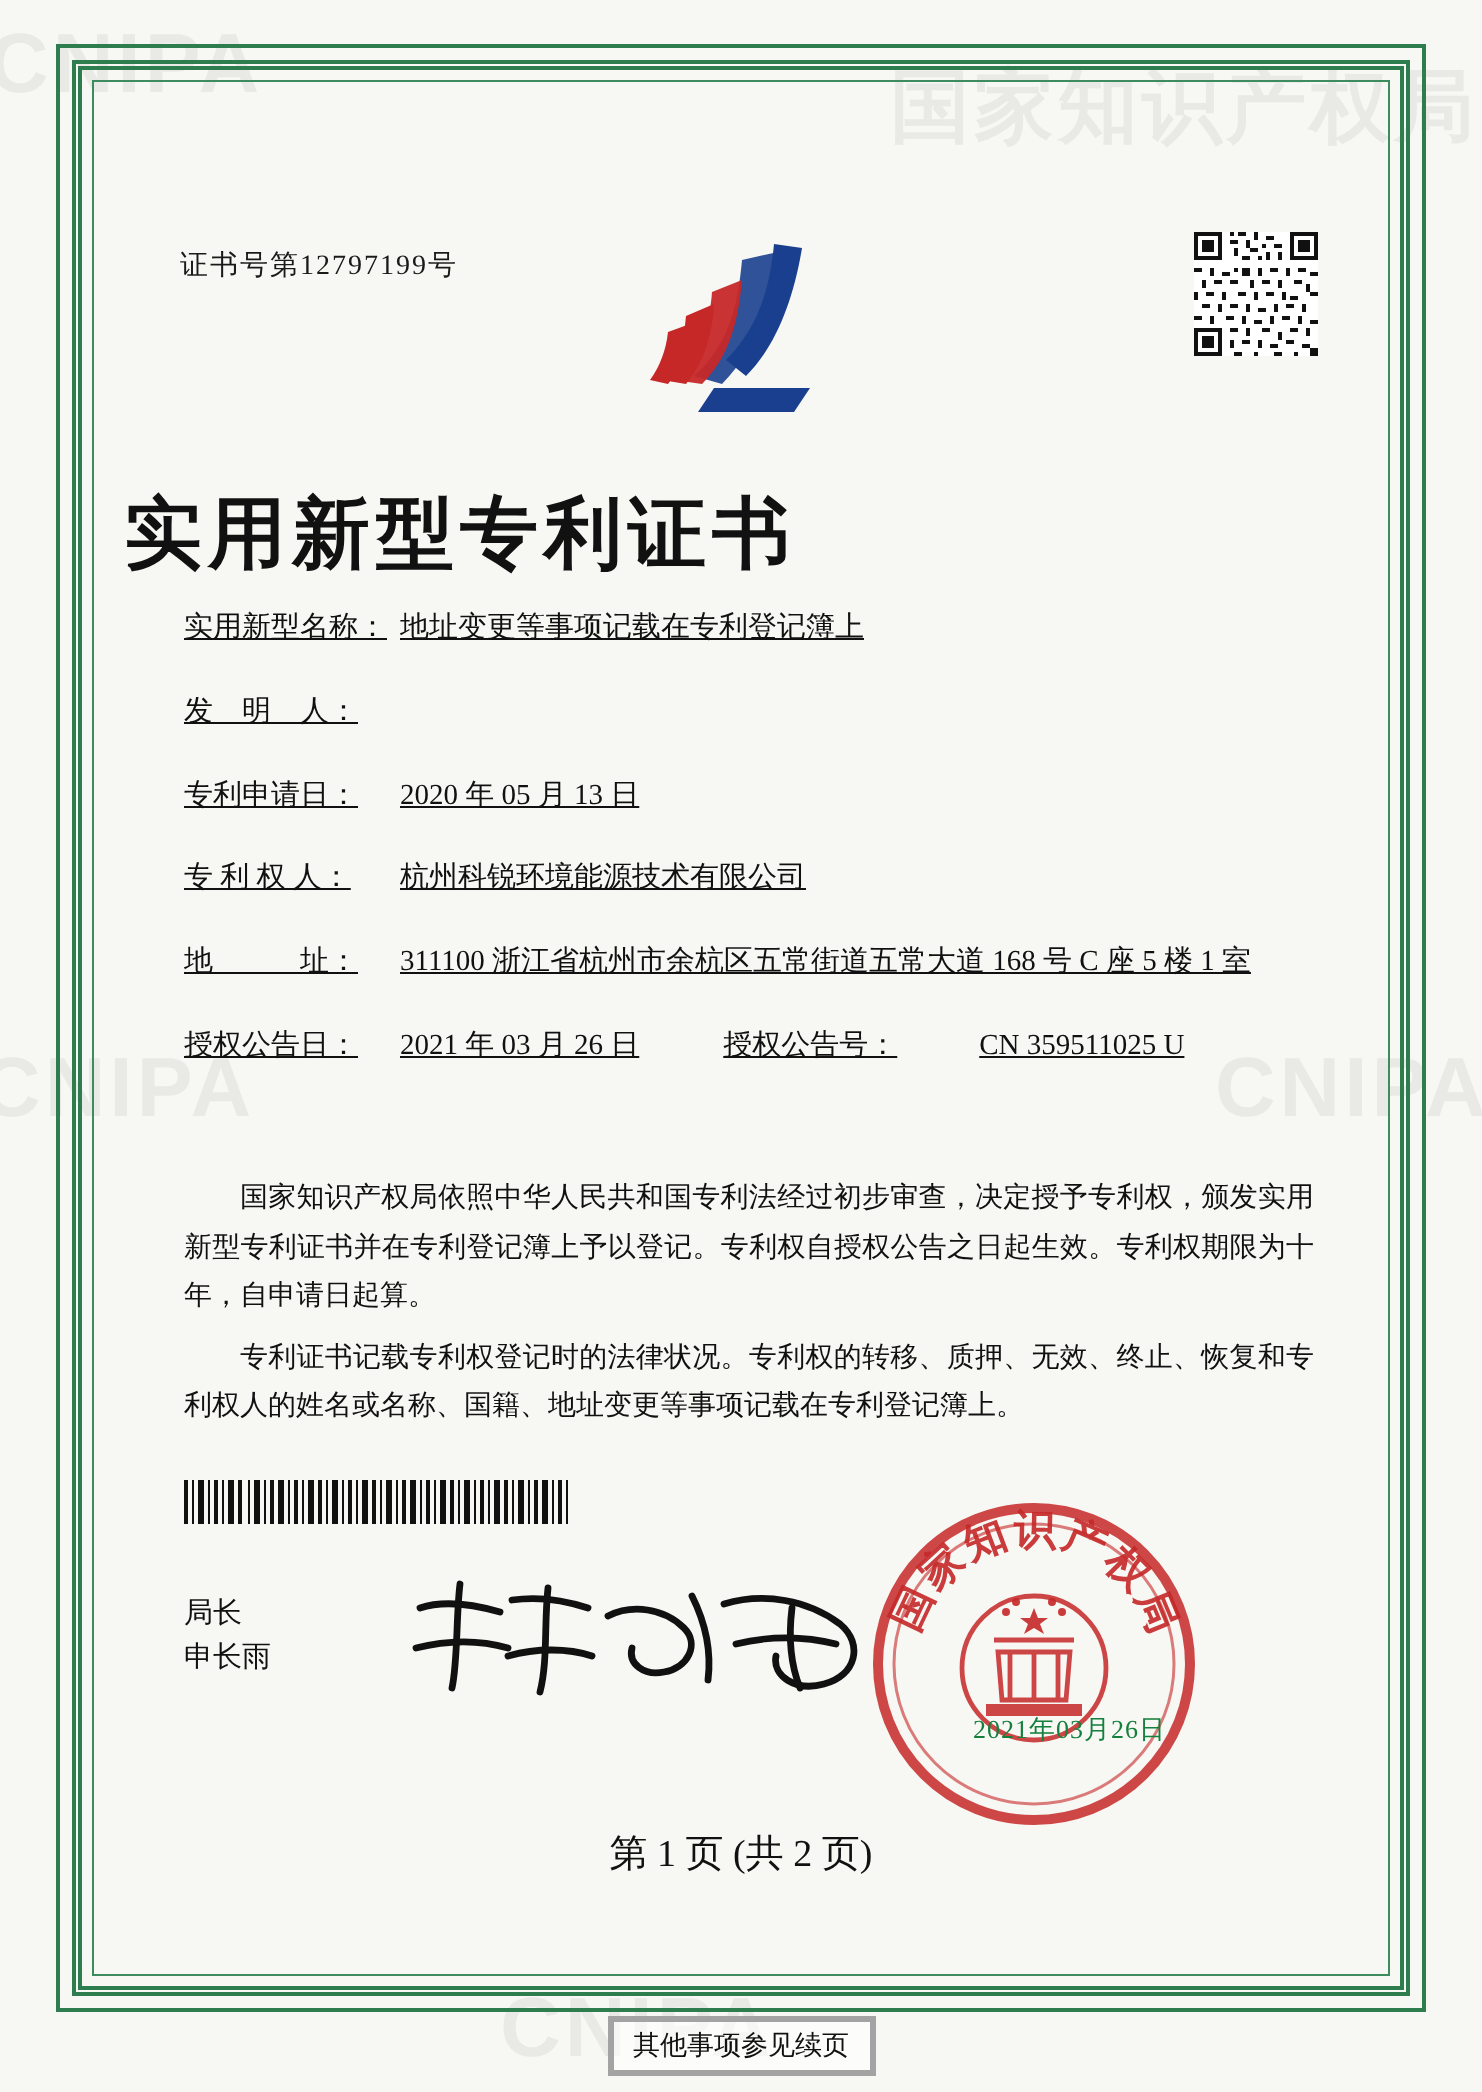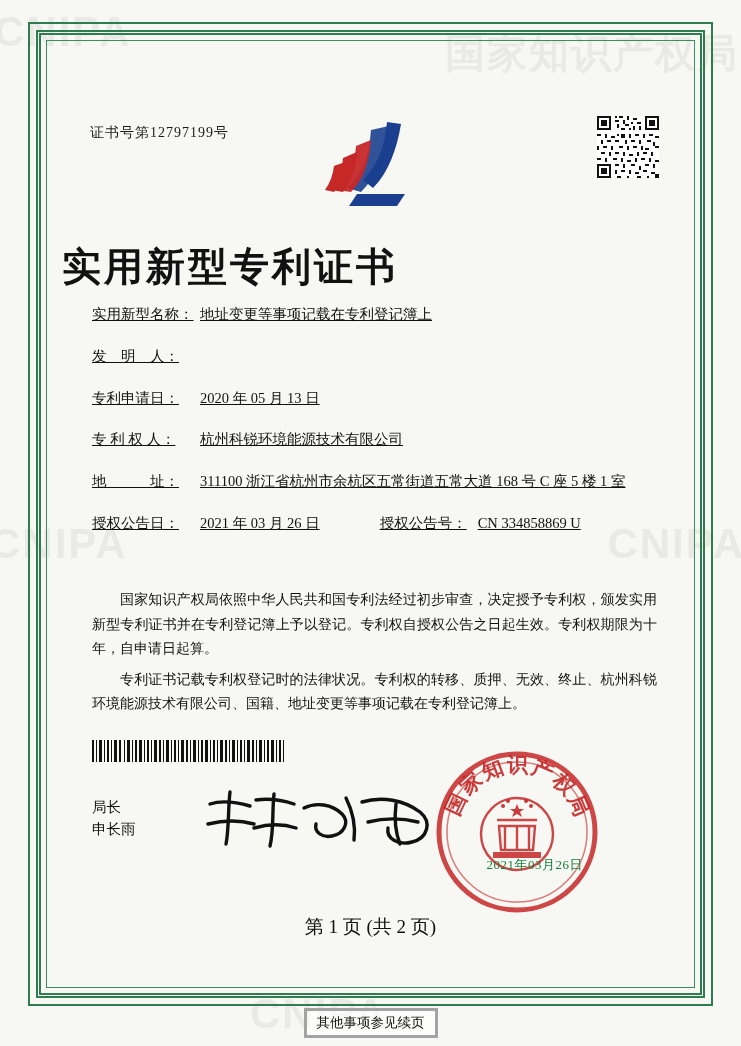--- a/index.html
+++ b/index.html
@@ -99,21 +99,21 @@
   }
   .row{display:flex;margin-bottom:20px;align-items:flex-start;text-decoration:underline;}
   .lbl{
     flex:0 0 auto;
     width:108px;
     letter-spacing:0px;
     white-space:nowrap;
   }
   .val{flex:1 1 auto;}
   .row.two .half{display:flex;flex:0 0 auto;}
-  .row.two .half2{margin-left:60px;display:flex;}
+  .row.two .half2{margin-left:42px;display:flex;gap:30px;}
   .row.two .lbl2{width:98px;white-space:nowrap;}
 
   .para{
     position:absolute;left:30px;right:22px;top:532px;
     font-size:14px;line-height:1.75;color:#111;text-align:justify;
   }
   .para p{margin:0 0 6px 0;text-indent:2em;}
 
   
   .barcode{
@@ -305,28 +305,28 @@
         <div class="lbl">地　　　址：</div>
         <div class="val">311100 浙江省杭州市余杭区五常街道五常大道 168 号 C 座 5 楼 1 室</div>
       </div>
       <div class="row two">
         <div class="half">
           <div class="lbl">授权公告日：</div>
           <div>2021 年 03 月 26 日</div>
         </div>
         <div class="half2">
           <div class="lbl2">授权公告号：</div>
-          <div>CN 334858869 U</div>
+          <div>CN 359511025 U</div>
         </div>
       </div>
     </div>
 
     <div class="para">
       <p>国家知识产权局依照中华人民共和国专利法经过初步审查，决定授予专利权，颁发实用新型专利证书并在专利登记簿上予以登记。专利权自授权公告之日起生效。专利权期限为十年，自申请日起算。</p>
-      <p>专利证书记载专利权登记时的法律状况。专利权的转移、质押、无效、终止、杭州科锐环境能源技术有限公司、国籍、地址变更等事项记载在专利登记簿上。</p>
+      <p>专利证书记载专利权登记时的法律状况。专利权的转移、质押、无效、终止、恢复和专利权人的姓名或名称、国籍、地址变更等事项记载在专利登记簿上。</p>
     </div>
 
     <div class="barcode">
       <svg width="210" height="22" shape-rendering="crispEdges">
         <rect width="210" height="22" fill="#f7f7f3"></rect>
         <g fill="#111">
           <rect x="0" y="0" width="2" height="22"></rect>
             <rect x="4" y="0" width="1" height="22"></rect>
           <rect x="7" y="0" width="3" height="22"></rect>
             <rect x="12" y="0" width="1" height="22"></rect>

